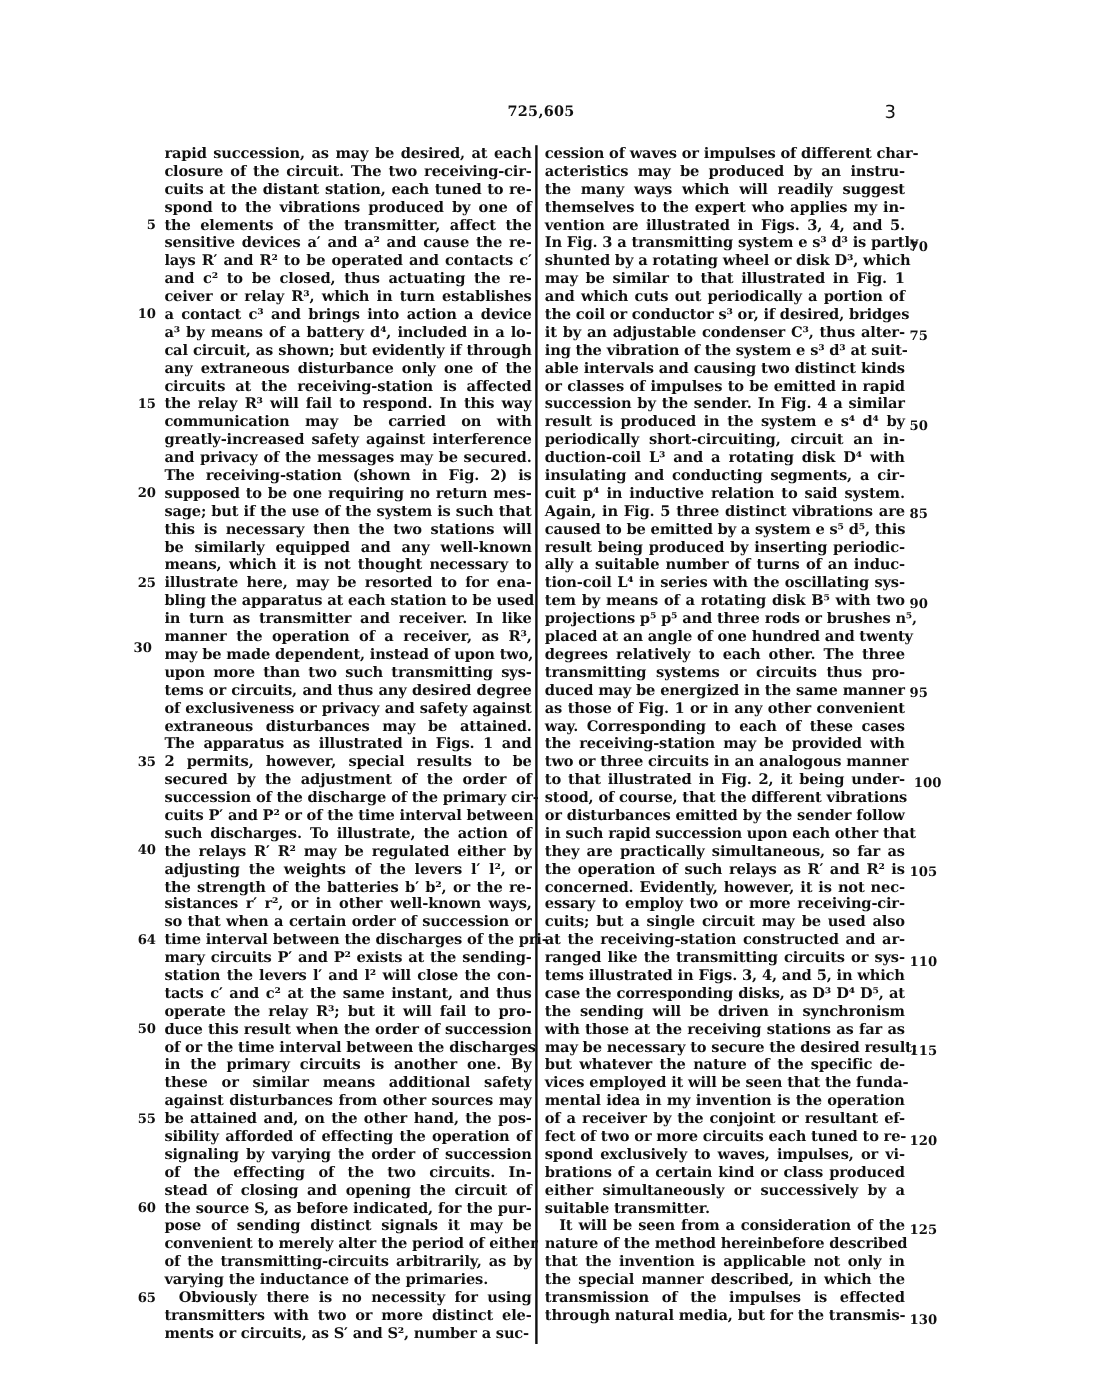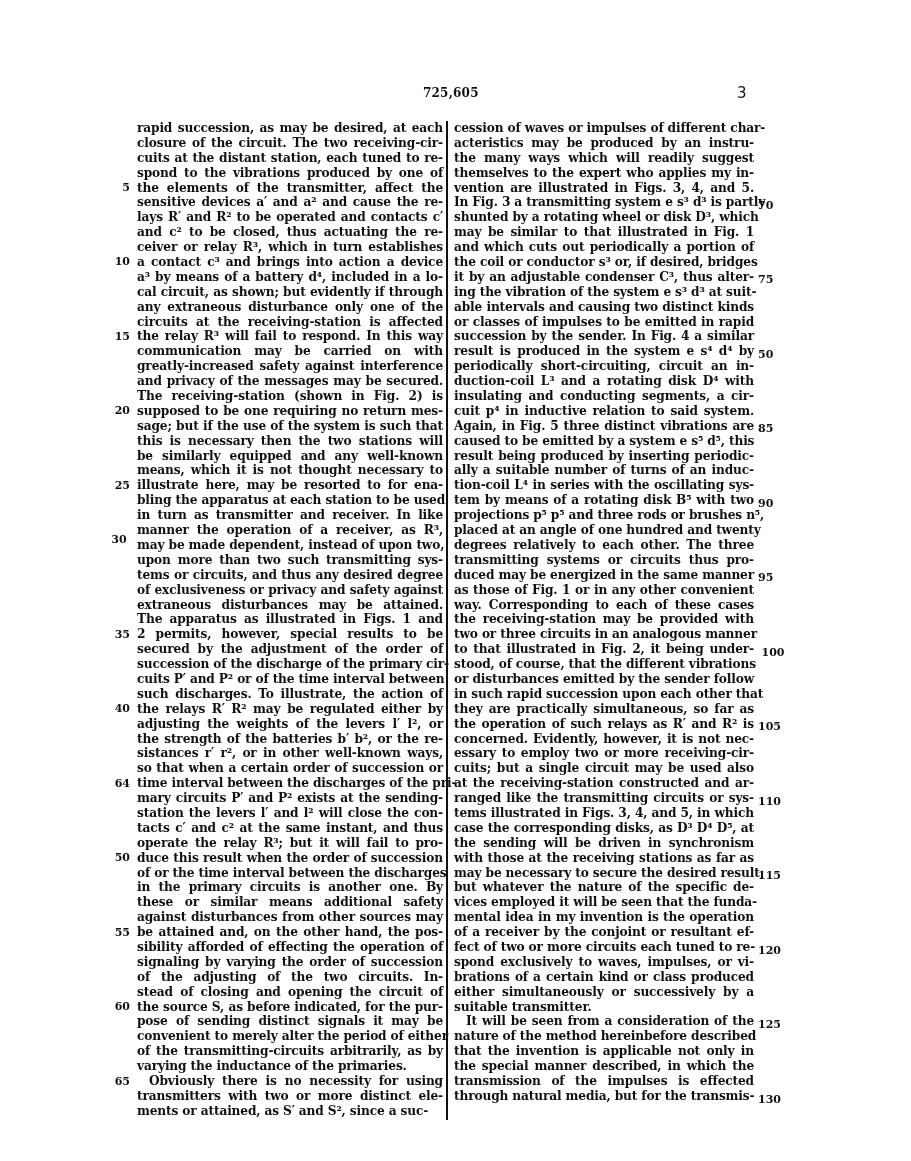--- a/index.html
+++ b/index.html
@@ -102,30 +102,30 @@
     <div class="line">tacts c′ and c² at the same instant, and thus</div>
     <div class="line">operate the relay R³; but it will fail to pro-</div>
     <div class="line">duce this result when the order of succession</div>
     <div class="line">of or the time interval between the discharges</div>
     <div class="line">in the primary circuits is another one.  By</div>
     <div class="line">these or similar means additional safety</div>
     <div class="line">against disturbances from other sources may</div>
     <div class="line">be attained and, on the other hand, the pos-</div>
     <div class="line">sibility afforded of effecting the operation of</div>
     <div class="line">signaling by varying the order of succession</div>
-    <div class="line">of the adjusting of the two circuits.  In-</div>
+    <div class="line">of the effecting of the two circuits.  In-</div>
     <div class="line">stead of closing and opening the circuit of</div>
     <div class="line">the source S, as before indicated, for the pur-</div>
     <div class="line">pose of sending distinct signals it may be</div>
     <div class="line">convenient to merely alter the period of either</div>
     <div class="line">of the transmitting-circuits arbitrarily, as by</div>
     <div class="line last">varying the inductance of the primaries.</div>
     <div class="line" style="padding-left: 12px;">Obviously there is no necessity for using</div>
     <div class="line">transmitters with two or more distinct ele-</div>
-    <div class="line last">ments or attained, as S′ and S², since a suc-</div>
+    <div class="line last">ments or circuits, as S′ and S², number a suc-</div>
   </div>
 <div class="divider"></div>
 <div class="column col-right" id="col-right">
     <div class="line">cession of waves or impulses of different char-</div>
     <div class="line">acteristics may be produced by an instru-</div>
     <div class="line">the many ways which will readily suggest</div>
     <div class="line">themselves to the expert who applies my in-</div>
     <div class="line">vention are illustrated in Figs. 3, 4, and 5.</div>
     <div class="line">In Fig. 3 a transmitting system e s³ d³ is partly</div>
     <div class="line">shunted by a rotating wheel or disk D³, which</div>

